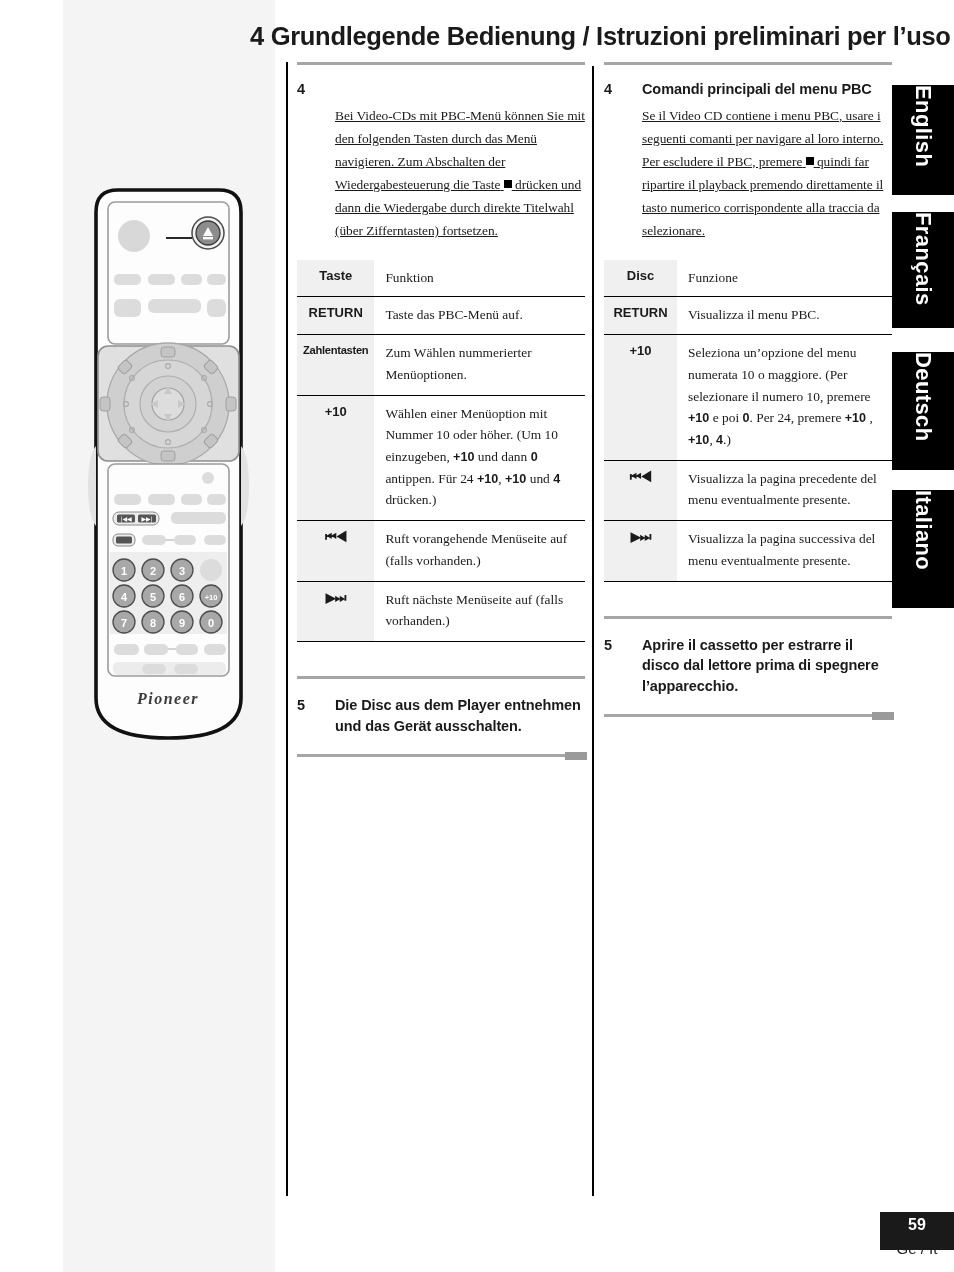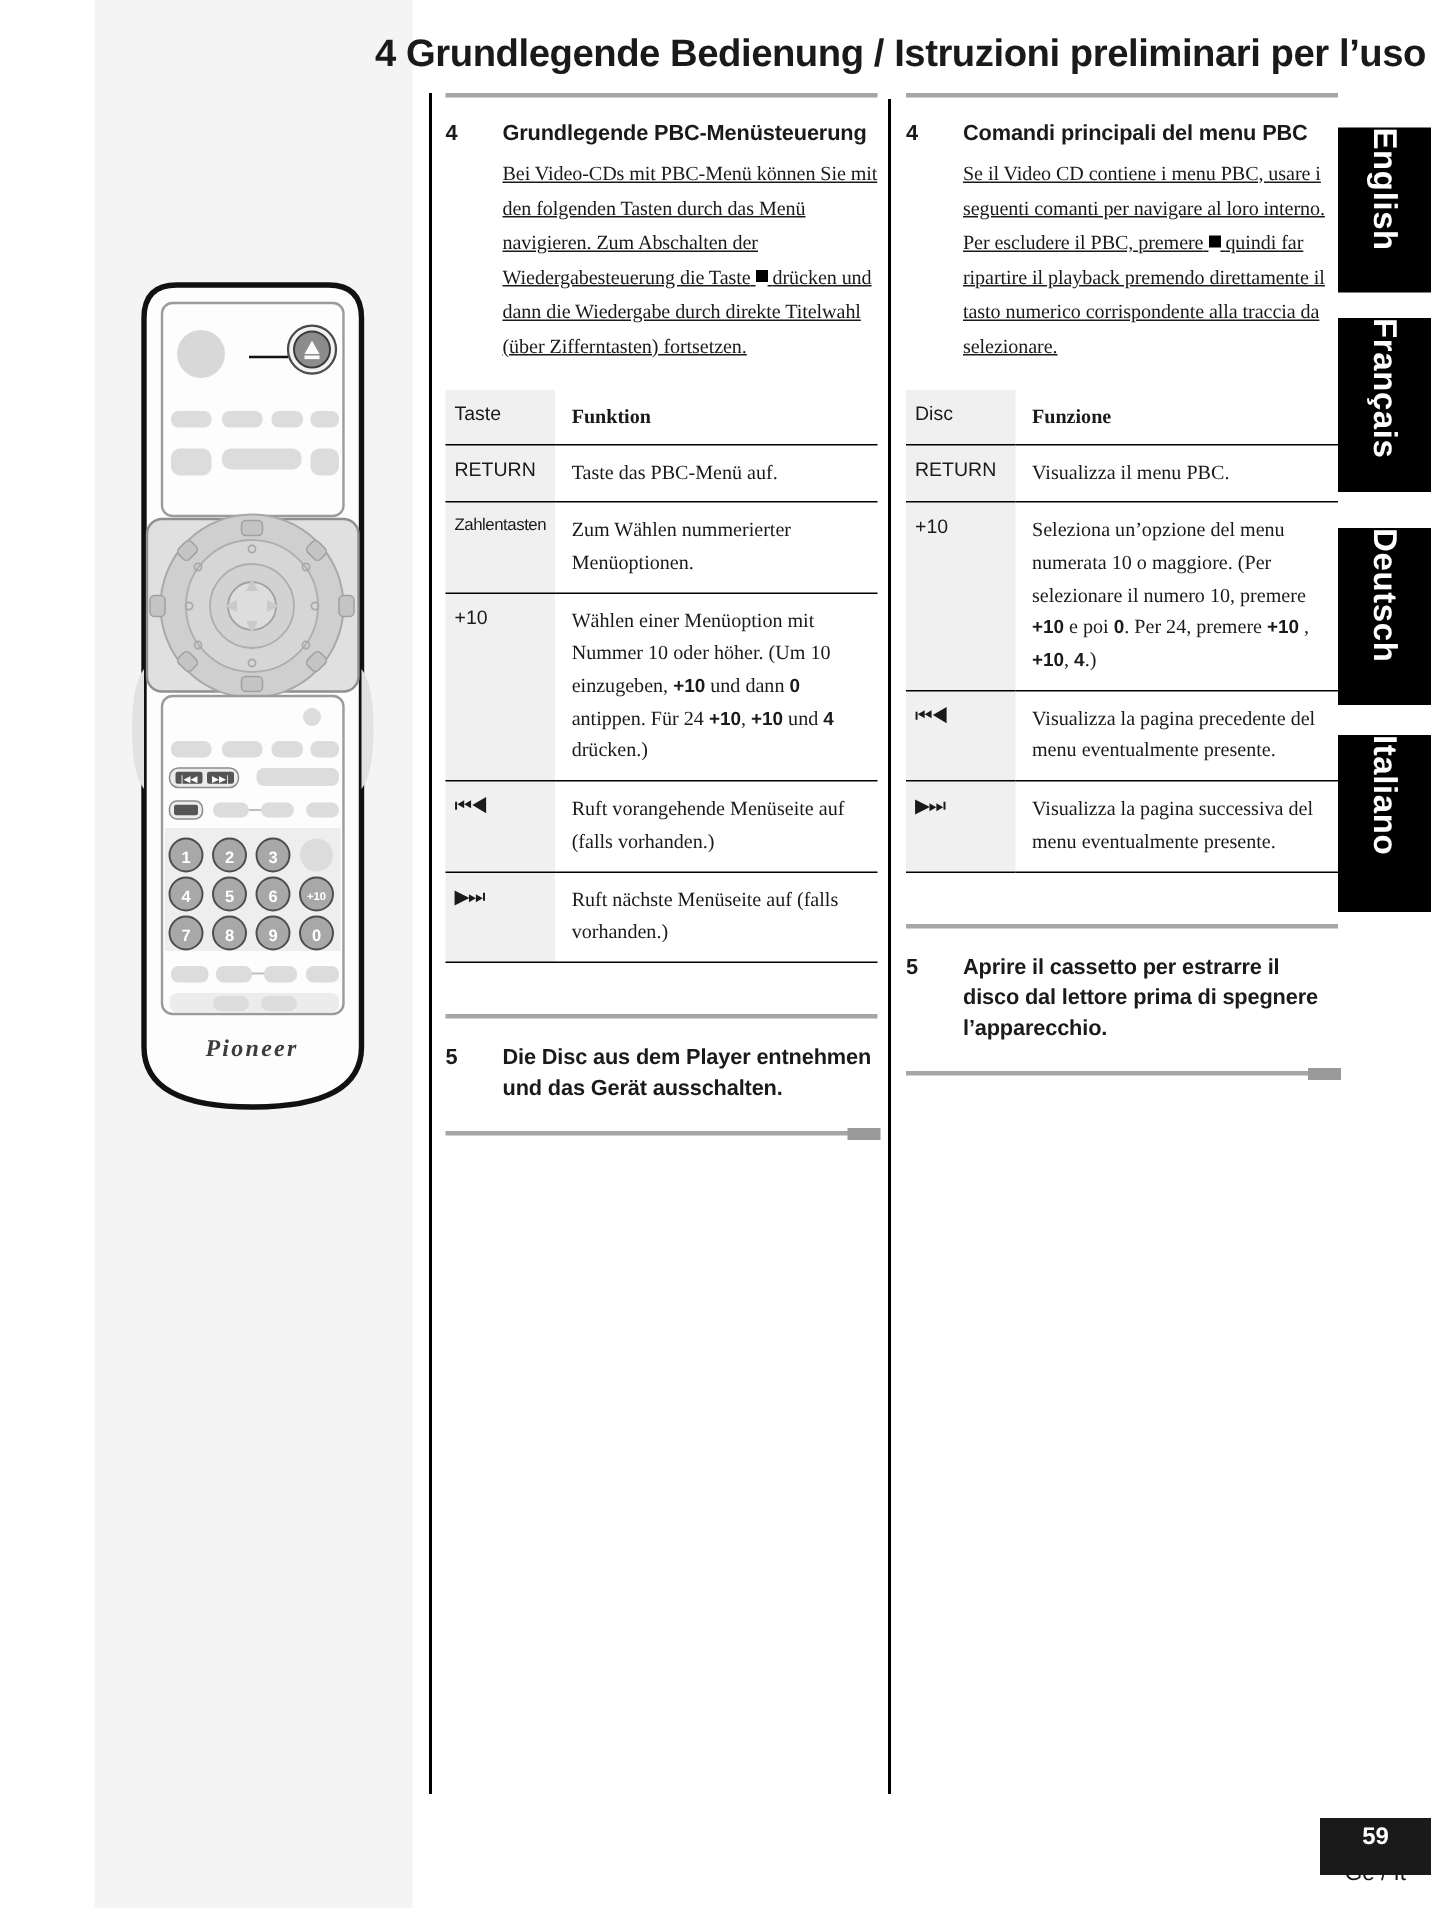--- a/index.html
+++ b/index.html
@@ -108,38 +108,39 @@
     padding: 7px 0 9px 0;
     text-align: left;
   }
   table.cmd .kcol {
     width: 73px;
     background: #f0f0f0;
     padding-left: 6px;
     padding-right: 6px;
     font-family: "Liberation Sans", sans-serif;
     font-size: 13px;
-    font-weight: normal;
+    font-weight: bold;
     color: #1a1a1a;
     line-height: 1.45;
+    text-align: center;
   }
   table.cmd .kcol.small { font-size: 11.2px; letter-spacing: -0.3px;}
   table.cmd .dcol {
     padding-left: 11px;
     font-family: "Liberation Serif", serif;
     font-size: 13.4px;
     line-height: 1.62;
     color: #1a1a1a;
   }
   table.cmd thead th {
     border-bottom: 1.6px solid #000;
     padding-bottom: 7px;
     font-family: "Liberation Sans", sans-serif;
     font-size: 13.6px;
-    font-weight: bold;
+    font-weight: normal;
     color: #1a1a1a;
   }
   table.cmd thead th.kcol { background: #f0f0f0; }
   table.cmd tbody tr { border-bottom: 1.6px solid #000; }
   table.cmd tbody tr:last-child { border-bottom: 1.6px solid #000; }
   .bt { font-family: "Liberation Sans", sans-serif; font-weight: bold; font-size: 12.6px; }
   .glyph {
     font-family: "DejaVu Sans", sans-serif;
     font-size: 13px;
     letter-spacing: -1px;
@@ -338,21 +339,20 @@
 </div>
 
 <div id="page-title">4 Grundlegende Bedienung / Istruzioni preliminari per l’uso</div>
 
 <div class="column" id="col-de">
 
   <div class="section-rule"></div>
 
   <div class="step">
     <div class="step-num">4</div>
-    <div class="step-title">Grundlegende PBC-Menüsteuerung</div>
   </div>
   <div class="step-body">
     <span>Bei Video-CDs mit  PBC-Menü können Sie mit den folgenden Tasten durch das Menü navigieren. Zum Abschalten der Wiedergabesteuerung die Taste</span>
     <span class="stopsq"></span>
     <span>drücken und dann die Wiedergabe durch direkte Titelwahl (über Zifferntasten) fortsetzen.</span>
   </div>
 
   <table class="cmd">
     <thead>
       <tr>

